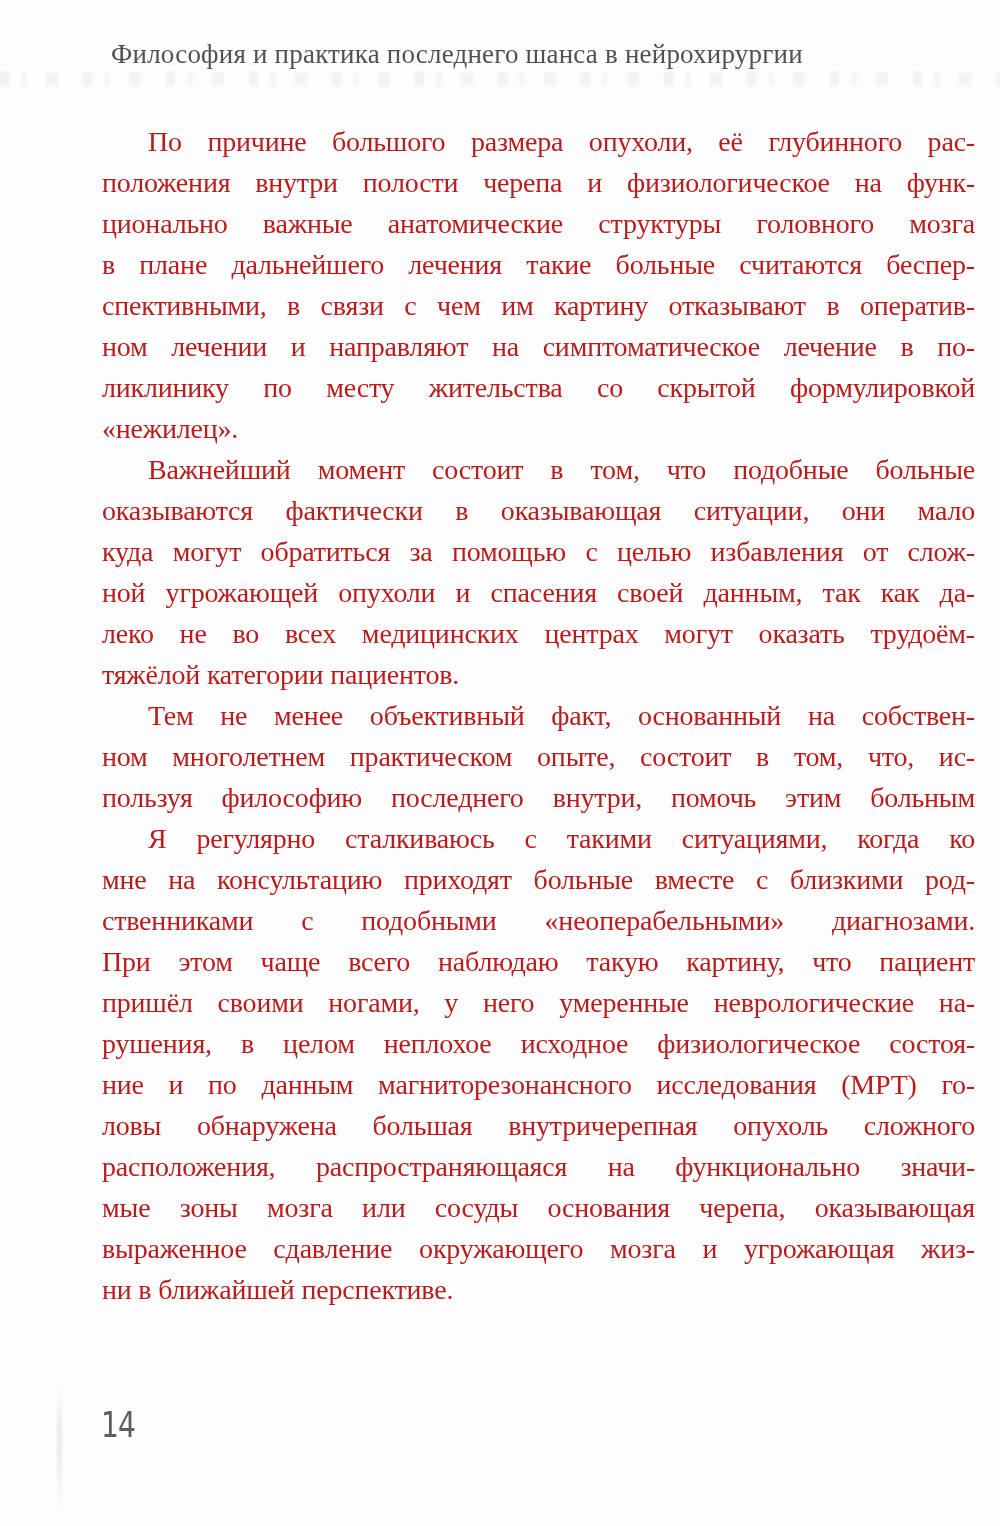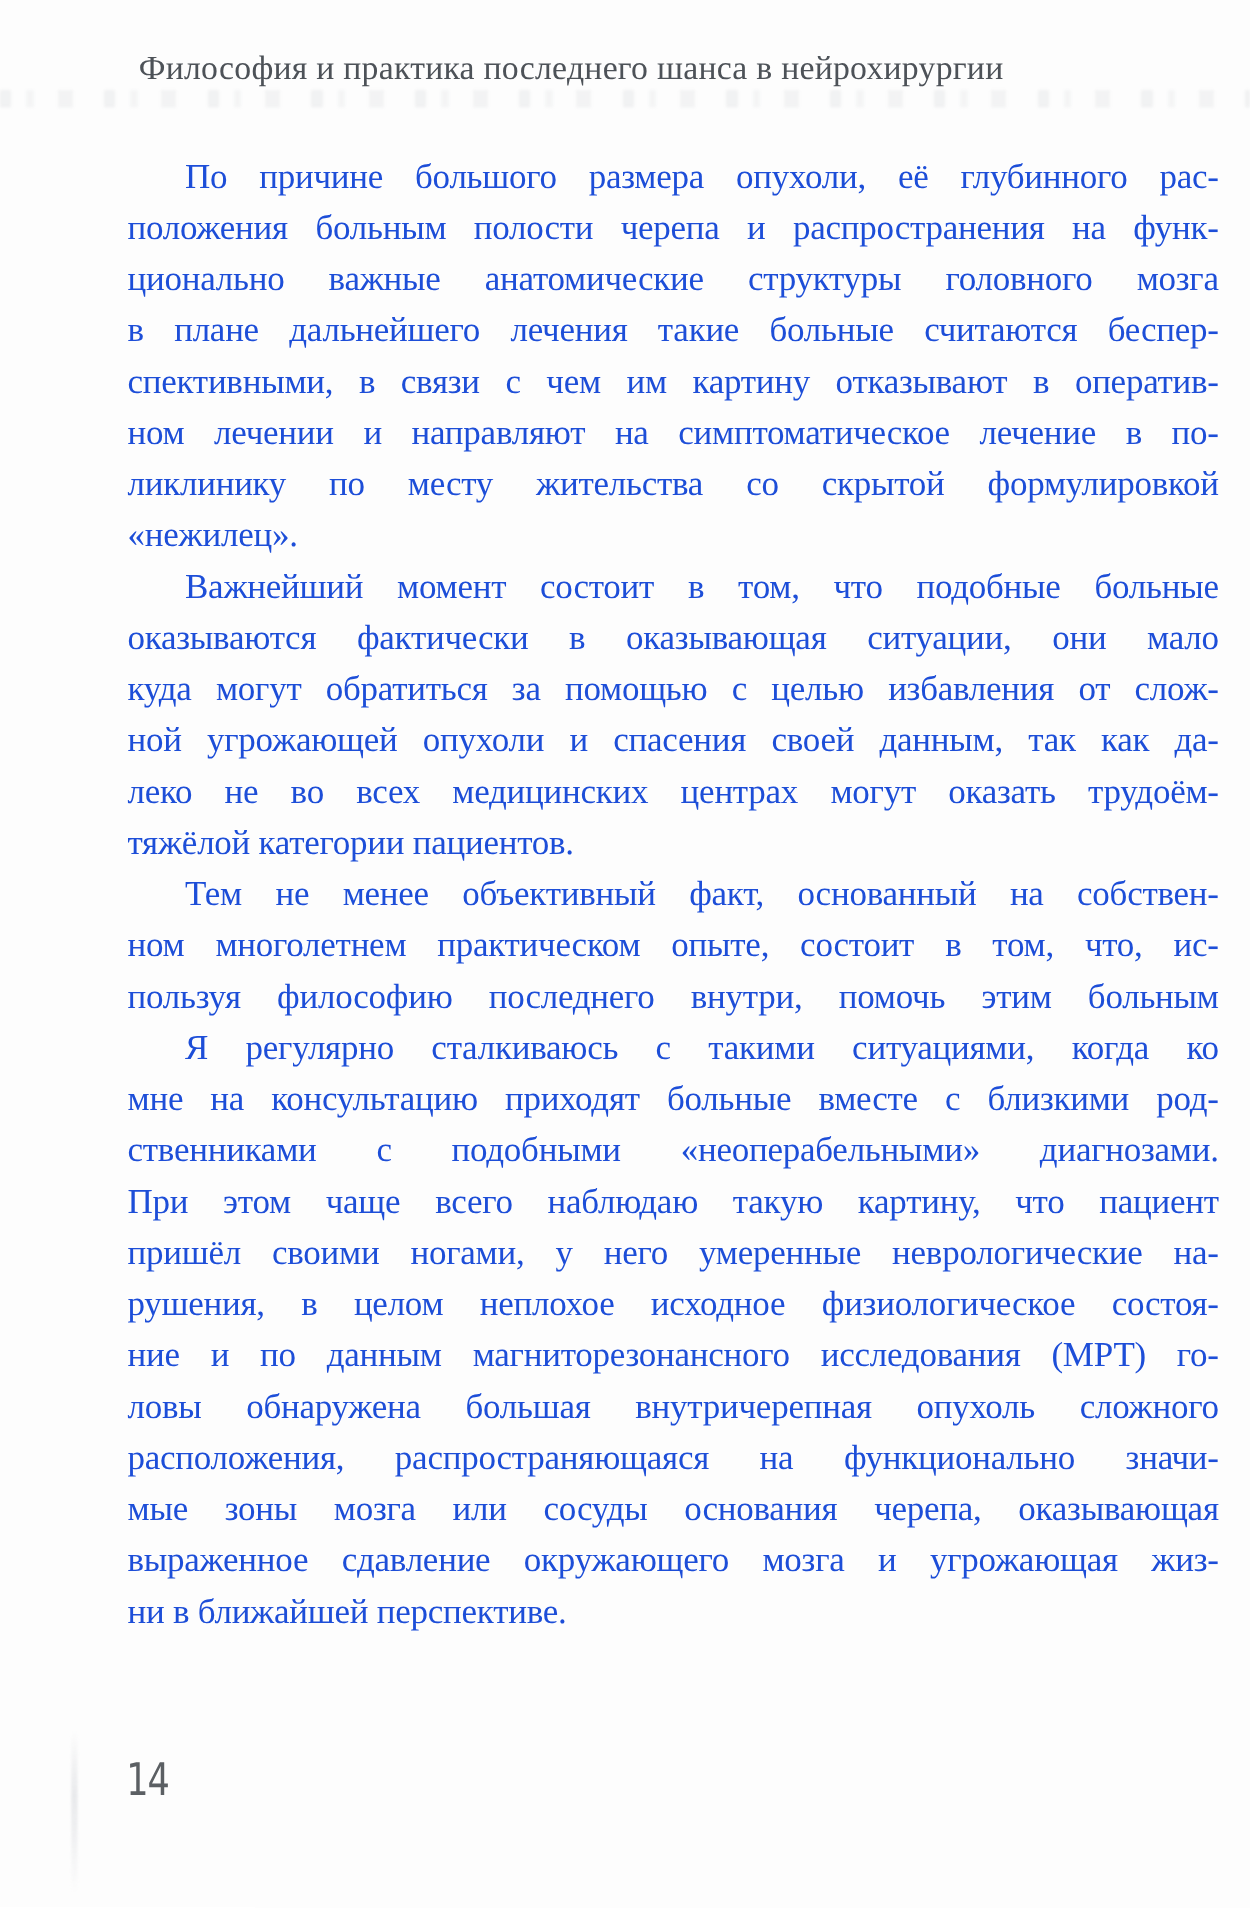--- a/index.html
+++ b/index.html
@@ -47,21 +47,21 @@
     opacity: 0.55;
   }
   
   .text-block {
     position: absolute;
     left: 102px;
     top: 121px;
     width: 873px;
     font-size: 28px;
     line-height: 41px;
-    color: #1d4ed8;
+    color: #b91c1c;
     letter-spacing: -0.2px;
   }
   .para { margin: 0; }
   .line {
     text-align: justify;
     text-align-last: justify;
     height: 41px;
     white-space: normal;
   }
   .line.first { text-indent: 46px; }
@@ -93,21 +93,21 @@
 <body>
 
 <div class="page">
   <div class="running-head">Философия и практика последнего шанса в нейрохирургии</div>
 
   <div class="bleed-strip"></div>
 
   <div class="text-block">
       <div class="para">
         <div class="line first">По причине большого размера опухоли, её глубинного рас-</div>
-        <div class="line">положения больным полости черепа и распространения на функ-</div>
+        <div class="line">положения внутри полости черепа и физиологическое на функ-</div>
         <div class="line">ционально важные анатомические структуры головного мозга</div>
         <div class="line">в плане дальнейшего лечения такие больные считаются беспер-</div>
         <div class="line">спективными, в связи с чем им картину отказывают в оператив-</div>
         <div class="line">ном лечении и направляют на симптоматическое лечение в по-</div>
         <div class="line">ликлинику по месту жительства со скрытой формулировкой</div>
         <div class="line last">«нежилец».</div>
       </div>
       <div class="para">
         <div class="line first">Важнейший момент состоит в том, что подобные больные</div>
         <div class="line">оказываются фактически в оказывающая ситуации, они мало</div>

